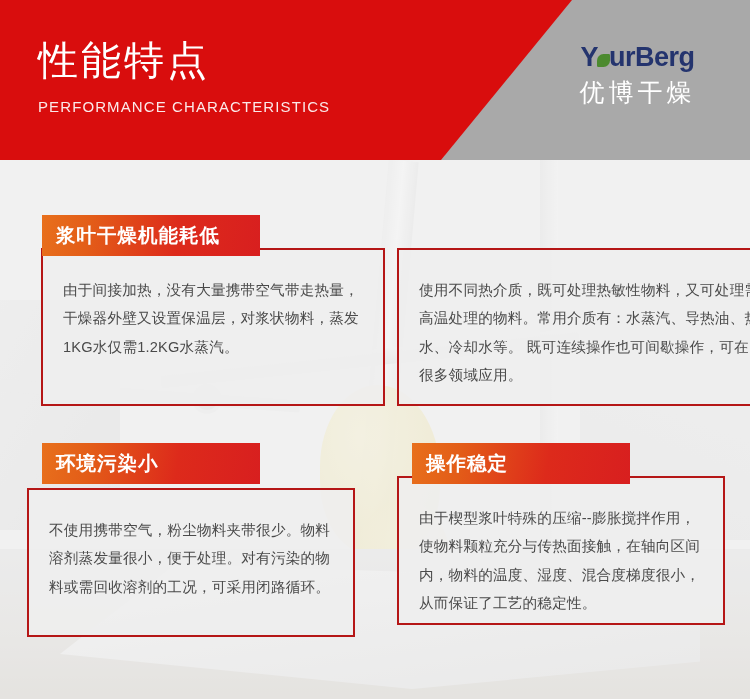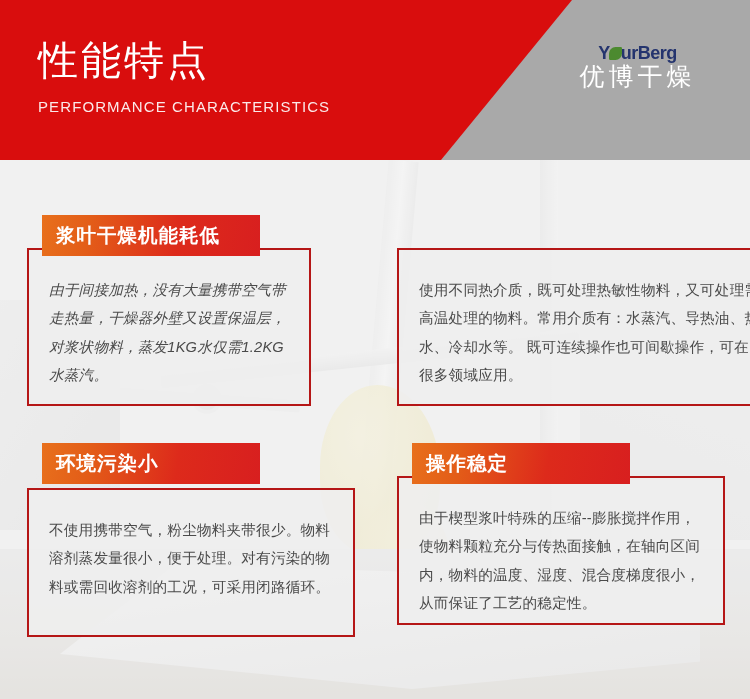--- a/index.html
+++ b/index.html
@@ -63,41 +63,41 @@
   
   .logo-block {
     position: absolute;
     right: 30px;
     top: 44px;
     z-index: 4;
     text-align: center;
     width: 165px;
   }
   .logo-latin {
-    font-size: 18px;
+    font-size: 27px;
     font-weight: bold;
     color: #24346e;
     letter-spacing: -0.5px;
     line-height: 1;
     white-space: nowrap;
     position: relative;
     display: inline-block;
   }
   .logo-latin .leafdot {
     display: inline-block;
     width: 13px;
     height: 13px;
     border-radius: 50% 10% 50% 10%;
     background: #4c8a2f;
     position: relative;
     top: 1px;
     margin: 0 -1px;
   }
   .logo-cn {
-    margin-top: 0;
+    margin-top: 8px;
     font-size: 25px;
     color: #ffffff;
     letter-spacing: 4px;
     line-height: 1.1;
     white-space: nowrap;
     font-weight: normal;
   }
 
   
   .bg-photo {
@@ -224,21 +224,21 @@
   }
   .card-title span {
     color: #ffffff;
     font-size: 19.5px;
     font-weight: bold;
     letter-spacing: 1px;
     white-space: nowrap;
   }
 
   
-  #card1 { left: 27px;  top: 248px; width: 284px; height: 158px; font-style: italic; }
+  #card1 { left: 41px;  top: 248px; width: 344px; height: 158px; }
   #title1 { left: 42px; top: 215px; width: 218px; }
   
   #card2 { left: 397px; top: 248px; width: 388px; height: 158px; }
   #title2 { left: 412px; top: 215px; width: 218px; }
   
   #card3 { left: 27px;  top: 488px; width: 328px; height: 149px; }
   #title3 { left: 42px; top: 443px; width: 218px; }
   
   #card4 { left: 397px; top: 476px; width: 328px; height: 149px; }
   #title4 { left: 412px; top: 443px; width: 218px; }

